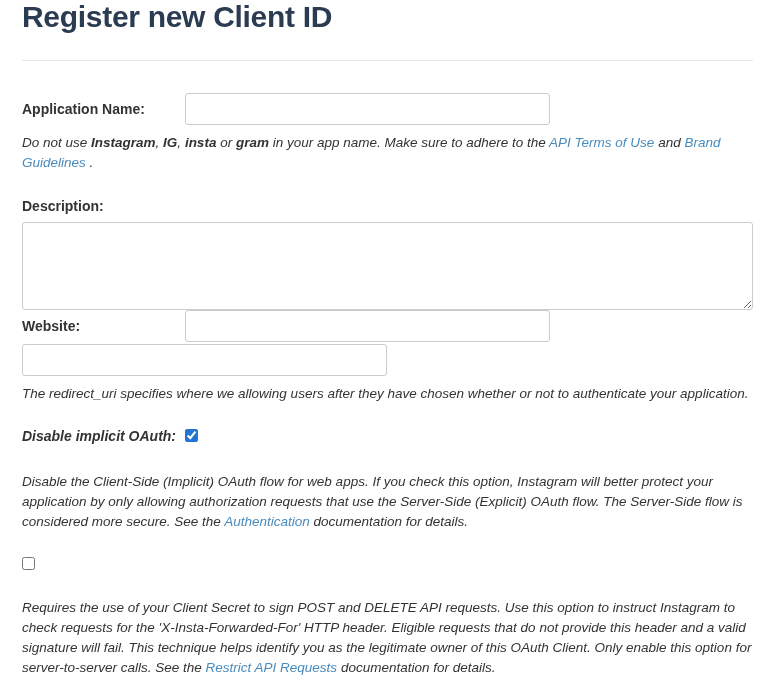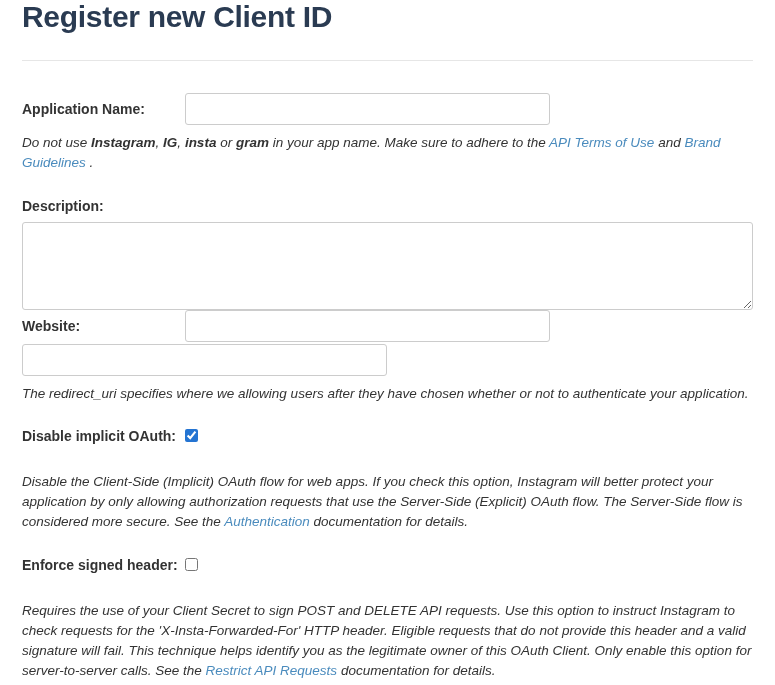--- a/index.html
+++ b/index.html
@@ -77,20 +77,21 @@
       text-decoration: none;
       cursor: pointer;
     }
     .checkbox-row {
       display: flex;
       align-items: center;
       margin-top: 4px;
     }
     .checkbox-row .label-col {
       padding-top: 0;
+      font-style: italic;
     }
     input[type="checkbox"] {
       width: 13px;
       height: 13px;
       accent-color: #2474d2;
     }
     .section-gap {
       margin-bottom: 2px;
     }
     .full-width-desc {
@@ -144,18 +145,17 @@
 
 <div class="checkbox-row">
   <div class="label-col">Disable implicit OAuth:</div>
   <input type="checkbox" checked="" style="">
 </div>
 <p class="help-text full-width-desc">
   <span>Disable the Client-Side (Implicit) OAuth flow for web apps. If you check this option, Instagram will better protect your application by only allowing authorization requests that use the Server-Side (Explicit) OAuth flow. The Server-Side flow is considered more secure. See the </span><a class="link">Authentication</a><span> documentation for details.</span>
 </p>
 
 <div class="checkbox-row">
-  <div class="label-col">Enforce signed header:</div>
   <input type="checkbox" style="">
 </div>
 <p class="help-text full-width-desc" style="margin-bottom:10px;">
   <span>Requires the use of your Client Secret to sign POST and DELETE API requests. Use this option to instruct Instagram to check requests for the 'X-Insta-Forwarded-For' HTTP header. Eligible requests that do not provide this header and a valid signature will fail. This technique helps identify you as the legitimate owner of this OAuth Client. Only enable this option for server-to-server calls. See the </span><a class="link">Restrict API Requests</a><span> documentation for details.</span>
 </p>
 
 </body></html>

